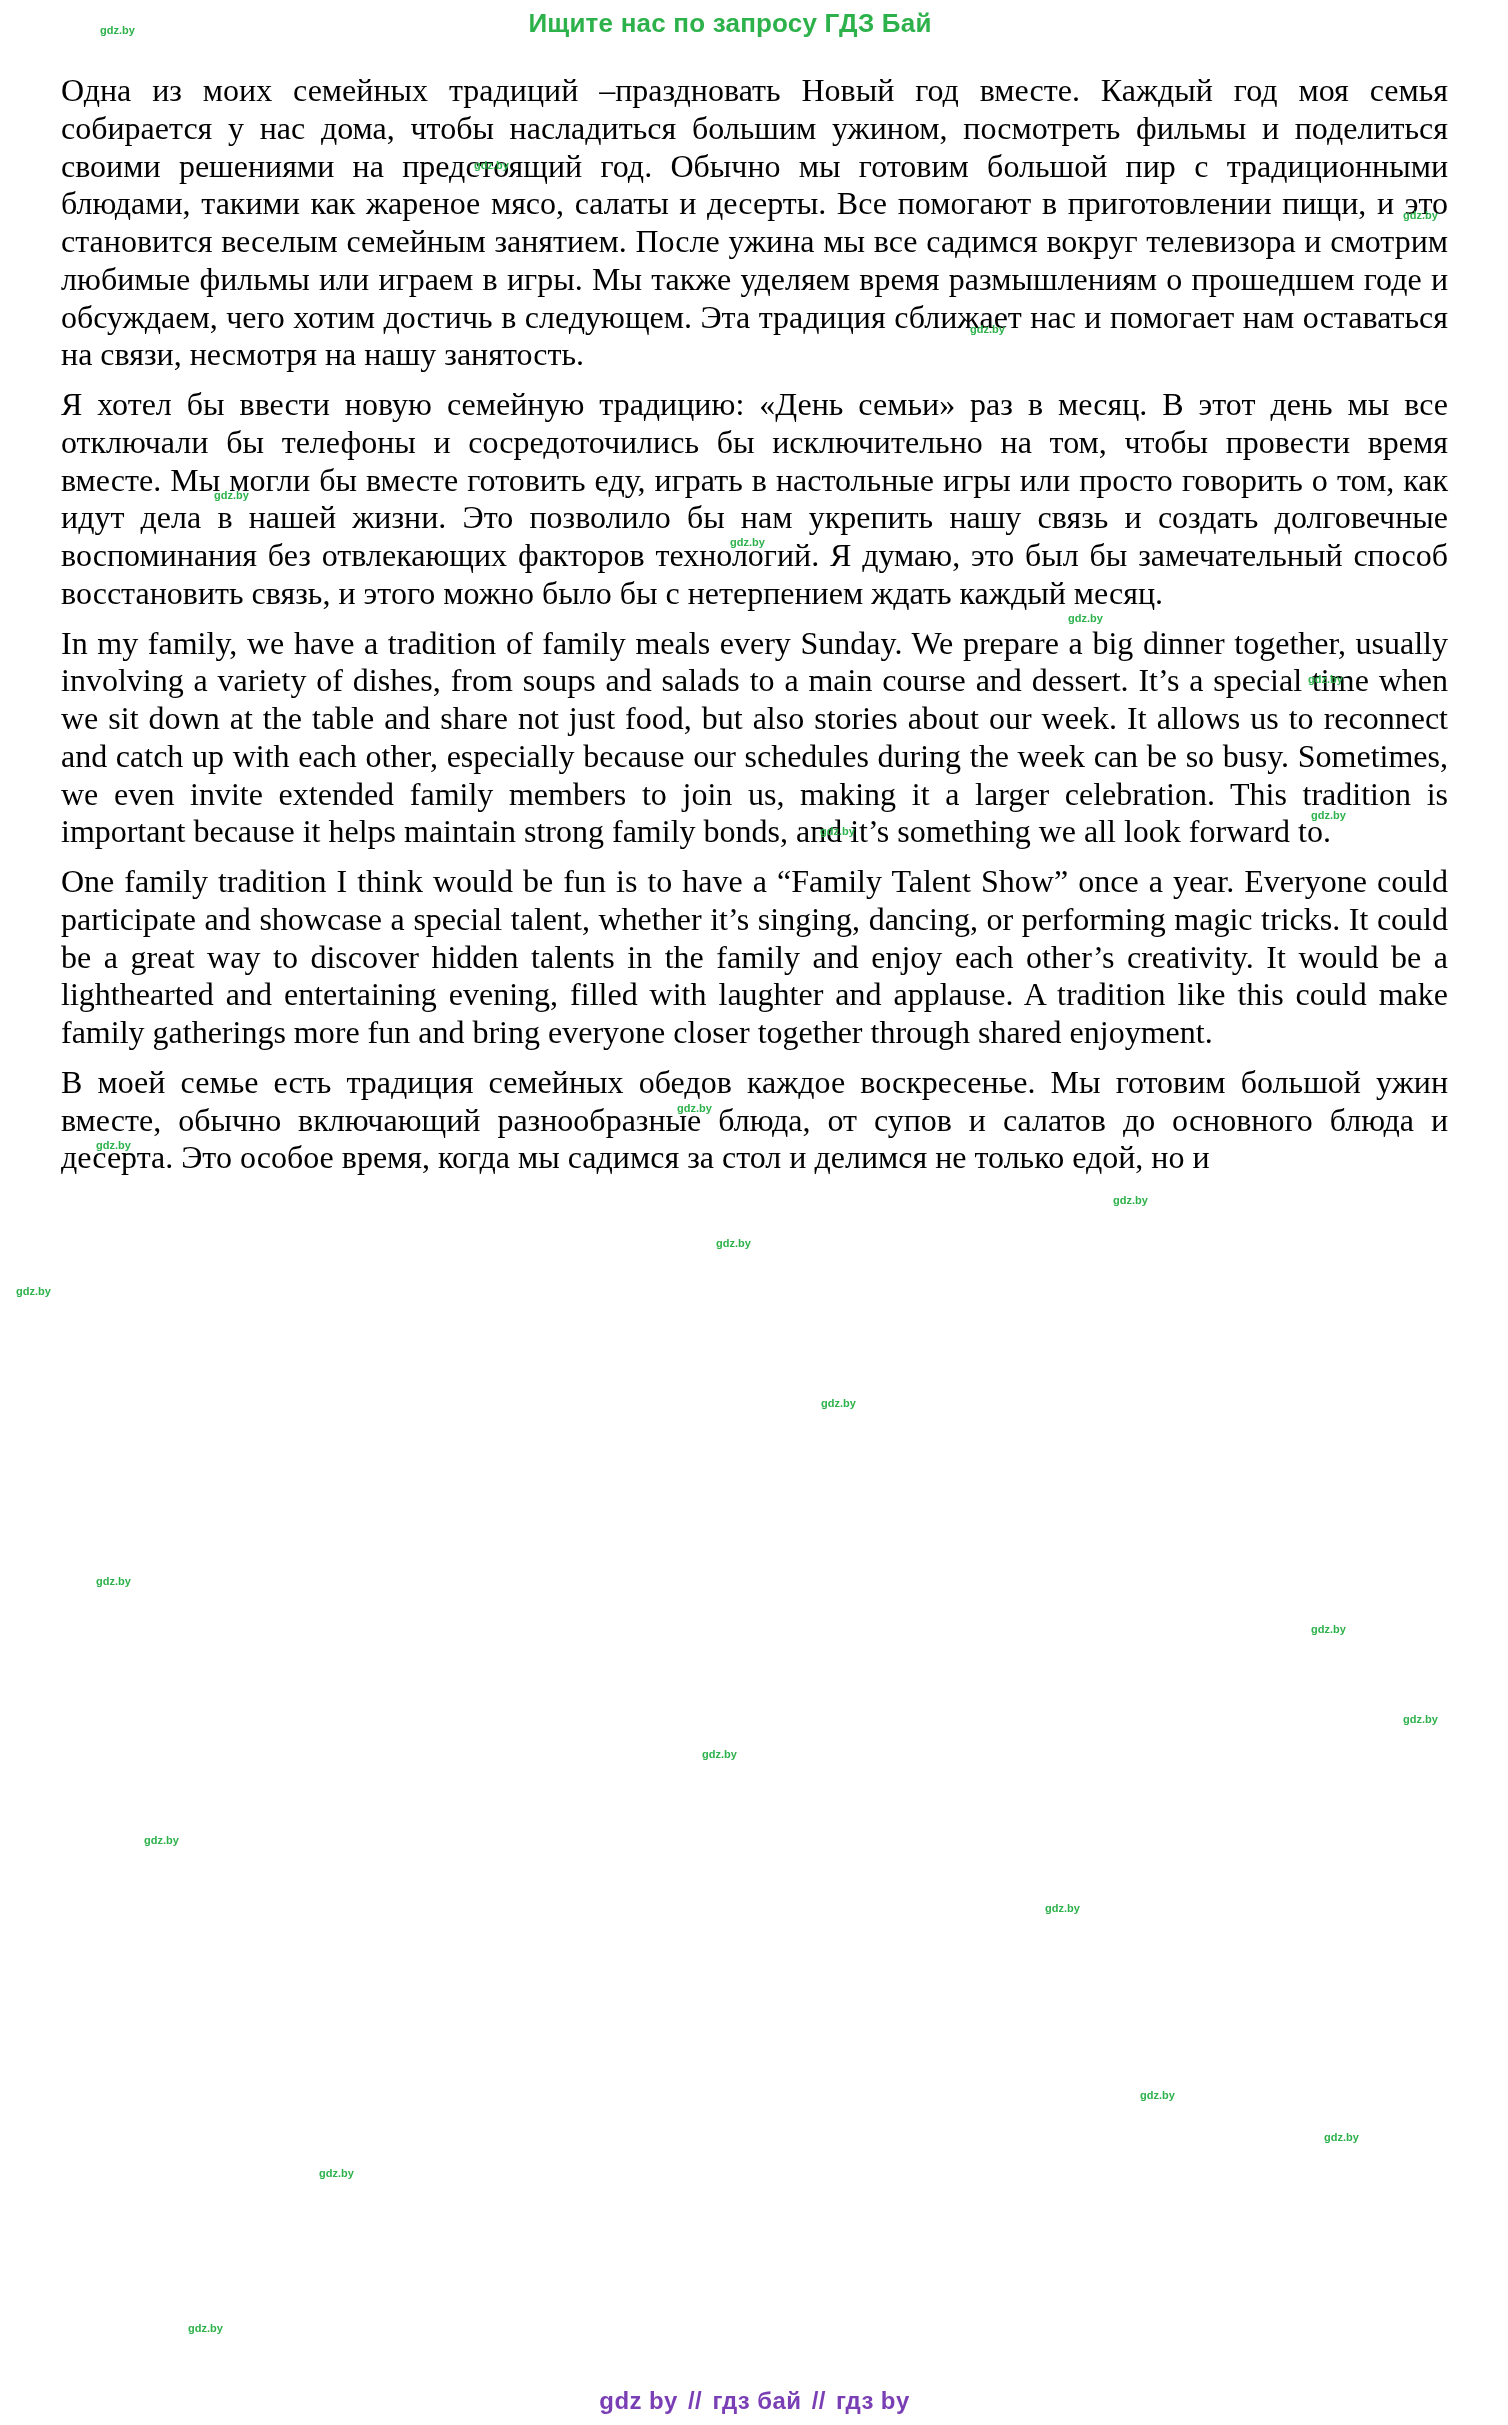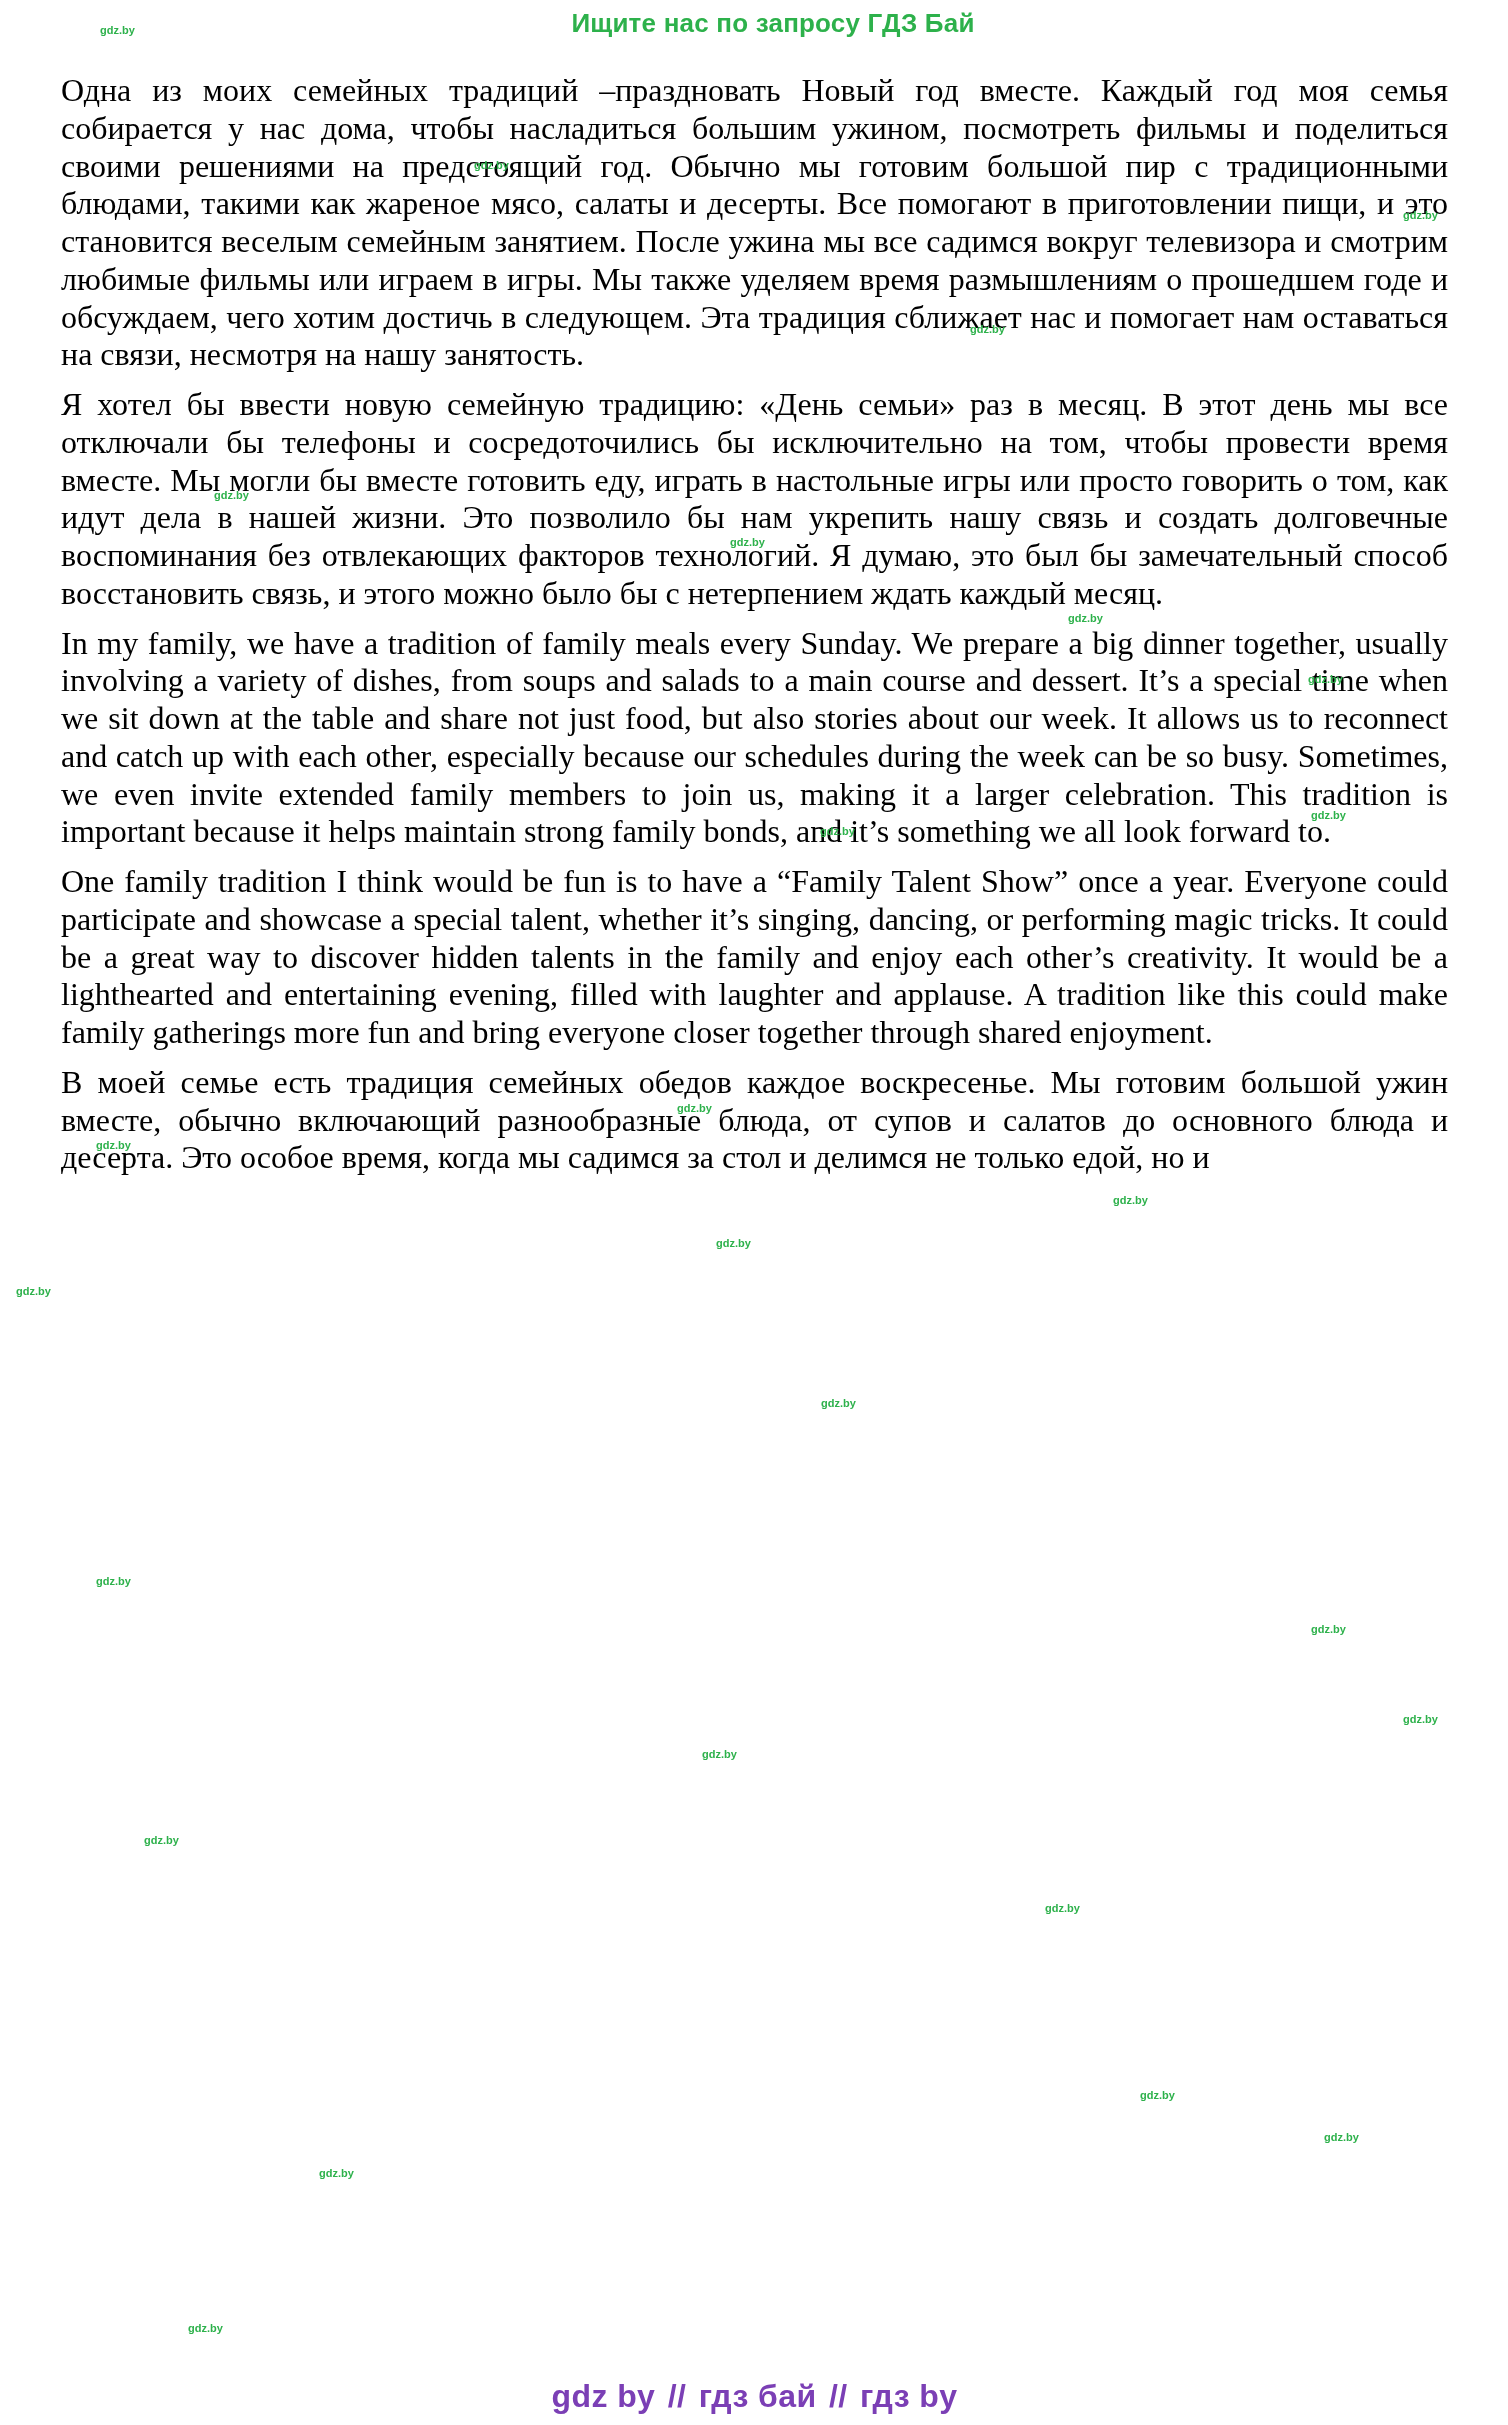--- a/index.html
+++ b/index.html
@@ -26,31 +26,30 @@
     position: absolute;
     top: 8px;
     left: 0;
     width: 1460px;
     text-align: center;
     font-family: "Liberation Sans", sans-serif;
     font-weight: bold;
     font-size: 26px;
     color: #2db14b;
     letter-spacing: 0.2px;
-    padding-left: 43px;
   }
   .bottom-banner {
     position: absolute;
     bottom: 11px;
     left: 0;
     width: 1509px;
     text-align: center;
     font-family: "Liberation Sans", sans-serif;
     font-weight: bold;
-    font-size: 32px;
+    font-size: 24px;
     color: #7b3fb5;
     letter-spacing: 0.4px;
   }
   .bottom-banner .sep {
     color: #7b3fb5;
     padding: 0 3.2px;
   }
   .content {
     position: relative;
     margin-top: 27px;

